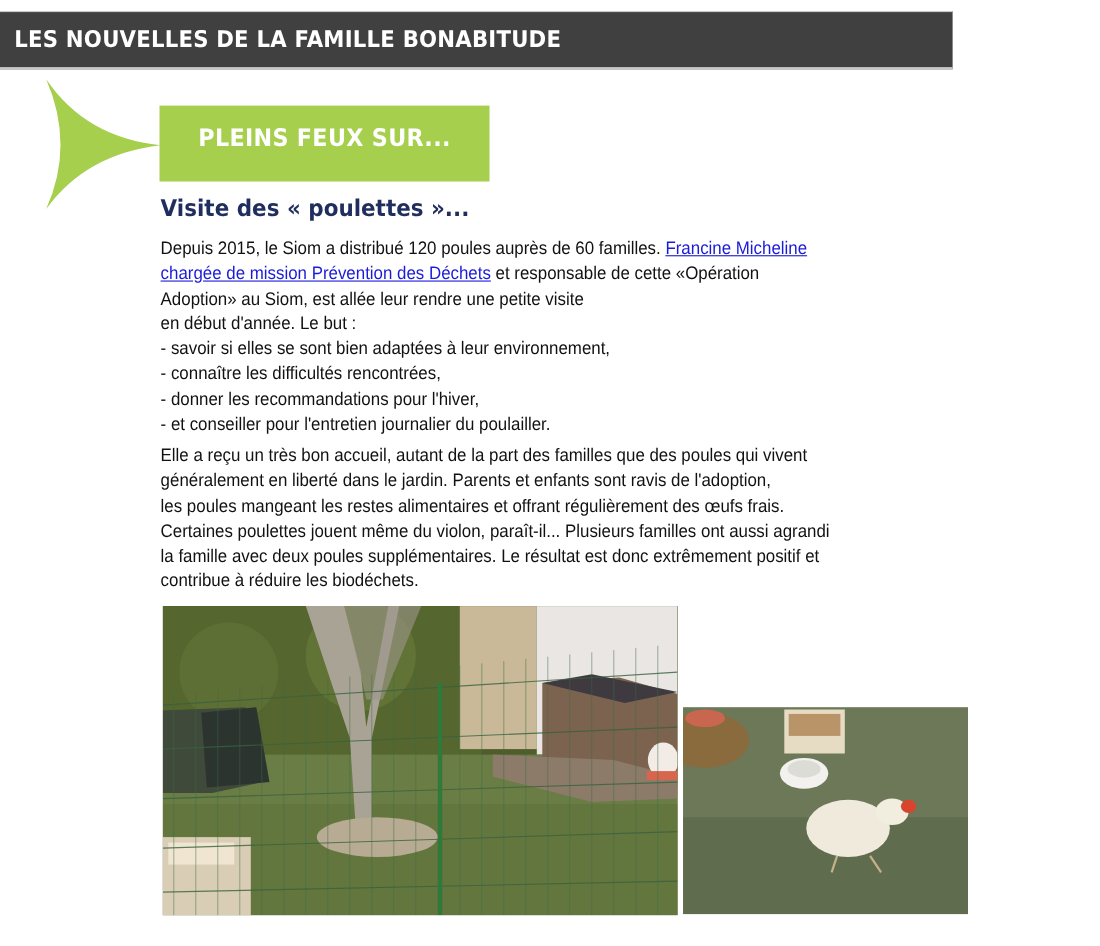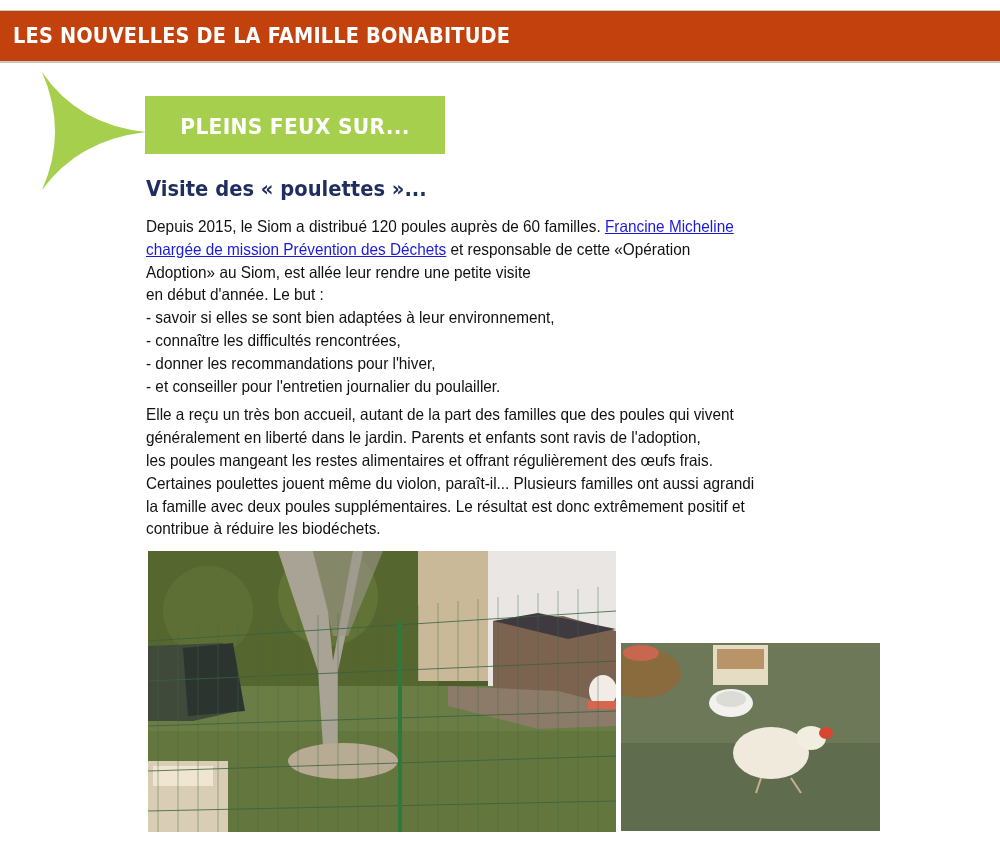--- a/index.html
+++ b/index.html
@@ -1,32 +1,32 @@
 <!DOCTYPE html>
 <html><head>
 <meta charset="utf-8">
 <style>
   * { box-sizing: border-box; margin: 0; padding: 0; }
   html, body { width: 1000px; height: 860px; background: #ffffff; overflow: hidden; }
   body { position: relative; font-family: "DejaVu Sans", sans-serif; color: #111111; }
 
   .top-banner {
-    position: absolute; left: 0; top: 10px; width: 1000px; height: 53px;
-    background: #c2410c; border-top: 1px solid #c8c8c8; border-bottom: 2px solid #c8c8c8;
+    position: absolute; left: 0; top: 10px; width: 866px; height: 53px;
+    background: #404040; border-top: 1px solid #c8c8c8; border-bottom: 2px solid #c8c8c8;
   }
   .top-banner-title {
     position: absolute; left: 13px; top: 13px;
     font-family: "DejaVu Sans", sans-serif; font-weight: bold; font-size: 21px;
     color: #ffffff; letter-spacing: 0.2px; transform: scaleX(0.92); transform-origin: left center;
   }
 
   .spark-icon { position: absolute; left: 38px; top: 70px; width: 110px; height: 122px; }
 
   .section-badge {
-    position: absolute; left: 145px; top: 96px; width: 300px; height: 58px;
+    position: absolute; left: 145px; top: 96px; width: 300px; height: 69px;
     background: #a5cf4c;
   }
   .section-badge-label {
     position: absolute; left: 0; right: 0; top: 18px; text-align: center;
     font-weight: bold; font-size: 22px; color: #ffffff; letter-spacing: 0.3px;
     transform: scaleX(0.92);
   }
 
   .article-title {
     position: absolute; left: 146px; top: 177px;

